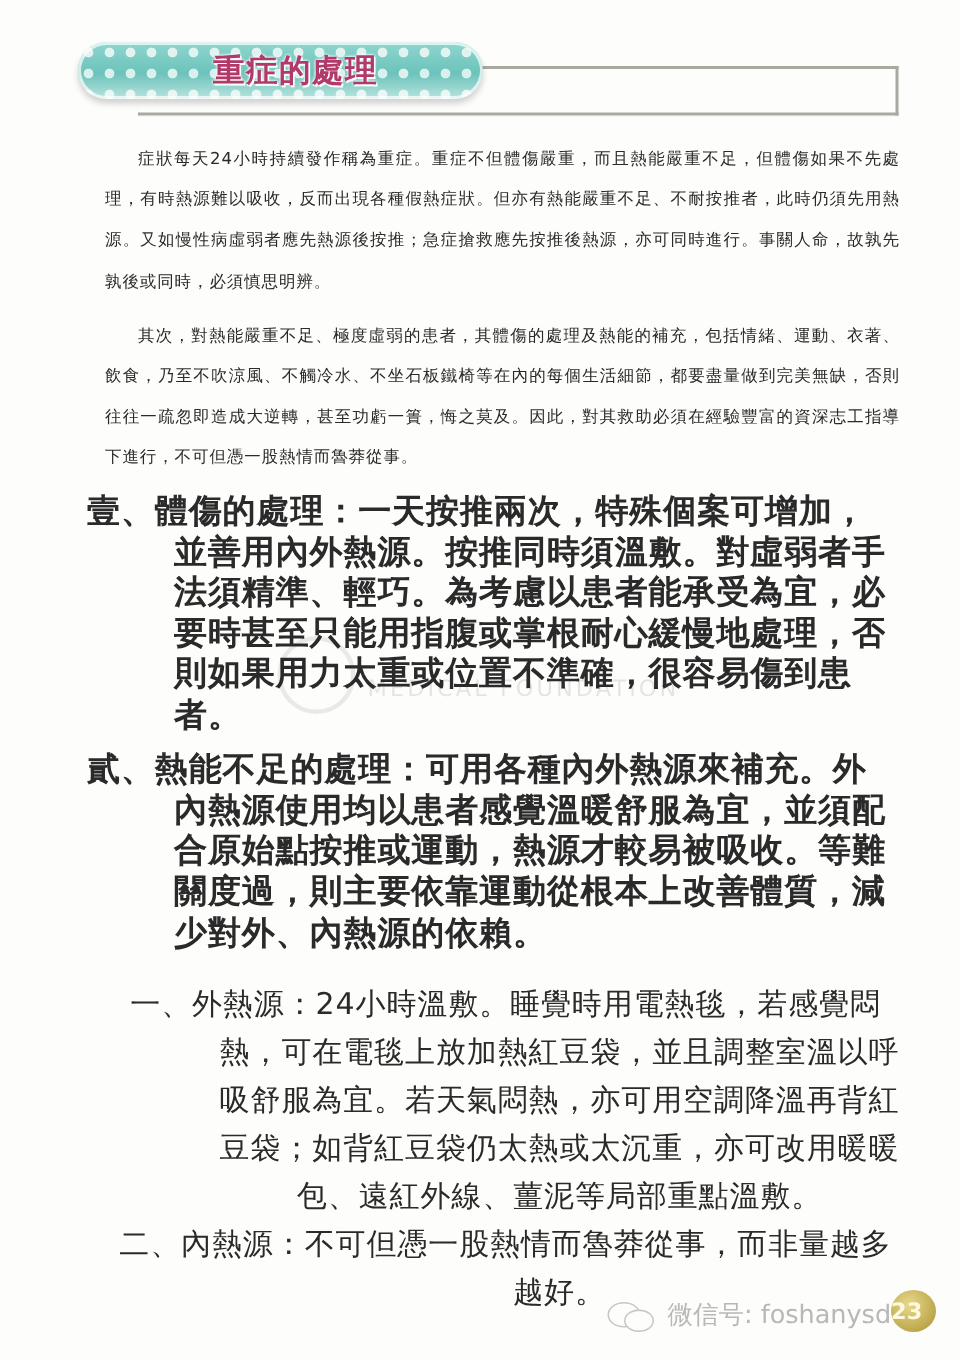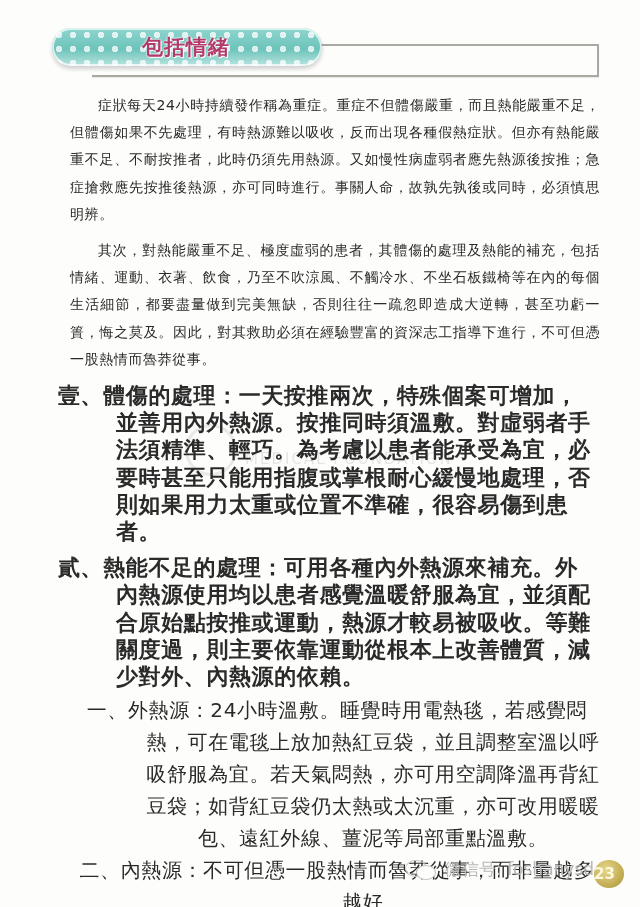--- a/index.html
+++ b/index.html
@@ -19,65 +19,65 @@
       radial-gradient(circle, rgba(255,255,255,0.75) 3px, transparent 3.5px) 0 0/14px 14px,
       linear-gradient(180deg,#8fd6cf 0%, #6cc3bb 55%, #b9e4df 100%);
     box-shadow: 0 3px 4px rgba(0,0,0,0.18), inset 0 0 0 2px rgba(255,255,255,0.7);
   }
   .header-title {
     position:absolute; left:90px; top:5px; font-size:21px; font-weight:bold; letter-spacing:1px;
     color:#b23a6a; text-shadow: 0 0 2px #fff, 0 0 2px #fff, 1px 1px 0 #fff;
   }
   .content { position:absolute; left:70px; top:92px; width:530px; }
   .p {
-    font-size:14px; line-height:27.2px; letter-spacing:0.6px; text-align:justify;
+    font-size:11px; line-height:27.2px; letter-spacing:0.6px; text-align:justify;
     margin:0 0 9px 0; text-indent:2em;
   }
   .major-wrap { padding-left:58px; text-indent:-58px; font-size:22px; line-height:27.2px; letter-spacing:0.6px; margin:0 0 9px -12px;font-weight:bold; }
   .minor-wrap { padding-left:88px; text-indent:-72px; font-size:20px; line-height:32px; letter-spacing:0.6px; margin:0 0 0 -12px;text-align:center; }
   .watermark-center {
     position:absolute; left:185px; top:420px; width:290px; height:60px; opacity:0.14;
     font-size:15px; color:#555; text-align:center; letter-spacing:2px; pointer-events:none;
   }
   .wm-circle { position:absolute; left:0; top:4px; width:46px; height:46px; border:3px solid #777; border-radius:50%; }
   .footer-wm {
-    position:absolute; left:405px; top:858px; height:30px; display:flex; align-items:flex-start;
+    position:absolute; left:405px; top:858px; height:30px; display:flex; align-items:flex-end;
     color:#b8b8b8; font-size:17px;
   }
   .wechat-icon { width:32px; height:22px; position:relative; margin-right:8px; }
   .wechat-icon .b1 { position:absolute; left:0; top:2px; width:20px; height:15px; border:1.5px solid #c6c6c6; border-radius:50%; }
   .wechat-icon .b2 { position:absolute; left:11px; top:7px; width:18px; height:13px; border:1.5px solid #c6c6c6; border-radius:50%; background:#fdfdfb; }
   .page-badge {
     position:absolute; left:594px; top:860px; width:30px; height:28px; border-radius:50%;
     background: radial-gradient(circle at 40% 35%, #e4d27a, #b39a2e 70%, #8c7620);
     color:#fff8d8; font-size:15px; font-weight:bold; text-align:left; line-height:28px; opacity:0.85;
   }
 </style>
 </head>
 <body>
 
 <div class="header">
   <div class="header-frame"></div>
   <div class="header-pill">
-    <span class="header-title">包括情緒</span>
+    <span class="header-title">重症的處理</span>
   </div>
 </div>
 
 <div class="watermark-center">
   <div class="wm-circle"></div>
   <div style="position:absolute; left:60px; top:30px;">MEDICAL FOUNDATION</div>
 </div>
 
 <div class="content">
   <p class="p">症狀每天24小時持續發作稱為重症。重症不但體傷嚴重，而且熱能嚴重不足，但體傷如果不先處理，有時熱源難以吸收，反而出現各種假熱症狀。但亦有熱能嚴重不足、不耐按推者，此時仍須先用熱源。又如慢性病虛弱者應先熱源後按推；急症搶救應先按推後熱源，亦可同時進行。事關人命，故孰先孰後或同時，必須慎思明辨。</p>
   <p class="p">其次，對熱能嚴重不足、極度虛弱的患者，其體傷的處理及熱能的補充，包括情緒、運動、衣著、飲食，乃至不吹涼風、不觸冷水、不坐石板鐵椅等在內的每個生活細節，都要盡量做到完美無缺，否則往往一疏忽即造成大逆轉，甚至功虧一簣，悔之莫及。因此，對其救助必須在經驗豐富的資深志工指導下進行，不可但憑一股熱情而魯莽從事。</p>
 
   <div class="major-wrap"><span>壹、</span><span>體傷的處理：一天按推兩次，特殊個案可增加，並善用內外熱源。按推同時須溫敷。對虛弱者手法須精準、輕巧。為考慮以患者能承受為宜，必要時甚至只能用指腹或掌根耐心緩慢地處理，否則如果用力太重或位置不準確，很容易傷到患者。</span></div>
 
-  <div class="major-wrap" style="margin-bottom:4px;"><span>貳、</span><span>熱能不足的處理：可用各種內外熱源來補充。外內熱源使用均以患者感覺溫暖舒服為宜，並須配合原始點按推或運動，熱源才較易被吸收。等難關度過，則主要依靠運動從根本上改善體質，減少對外、內熱源的依賴。</span></div>
+  <div class="major-wrap" style="margin-bottom:17px;"><span>貳、</span><span>熱能不足的處理：可用各種內外熱源來補充。外內熱源使用均以患者感覺溫暖舒服為宜，並須配合原始點按推或運動，熱源才較易被吸收。等難關度過，則主要依靠運動從根本上改善體質，減少對外、內熱源的依賴。</span></div>
 
   <div class="minor-wrap"><span>一、</span><span>外熱源：24小時溫敷。睡覺時用電熱毯，若感覺悶熱，可在電毯上放加熱紅豆袋，並且調整室溫以呼吸舒服為宜。若天氣悶熱，亦可用空調降溫再背紅豆袋；如背紅豆袋仍太熱或太沉重，亦可改用暖暖包、遠紅外線、薑泥等局部重點溫敷。</span></div>
 
   <div class="minor-wrap"><span>二、</span><span>內熱源：不可但憑一股熱情而魯莽從事，而非量越多越好。</span></div>
 </div>
 
 <div class="footer-wm">
   <div class="wechat-icon">
     <div class="b1"></div>
       <div class="b2"></div>

